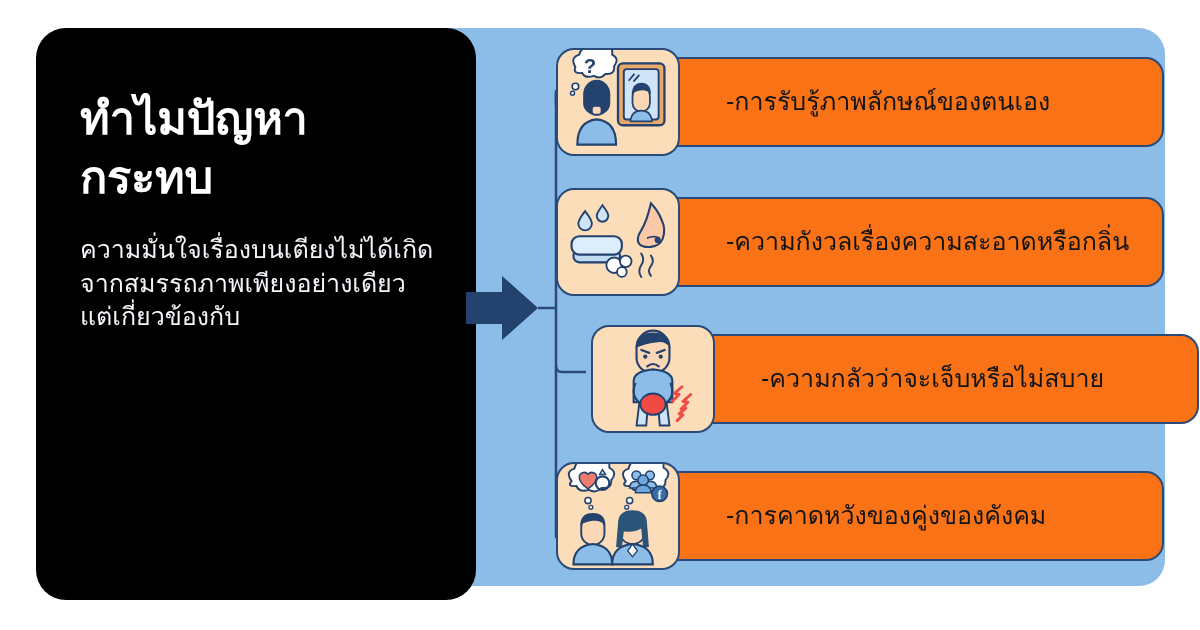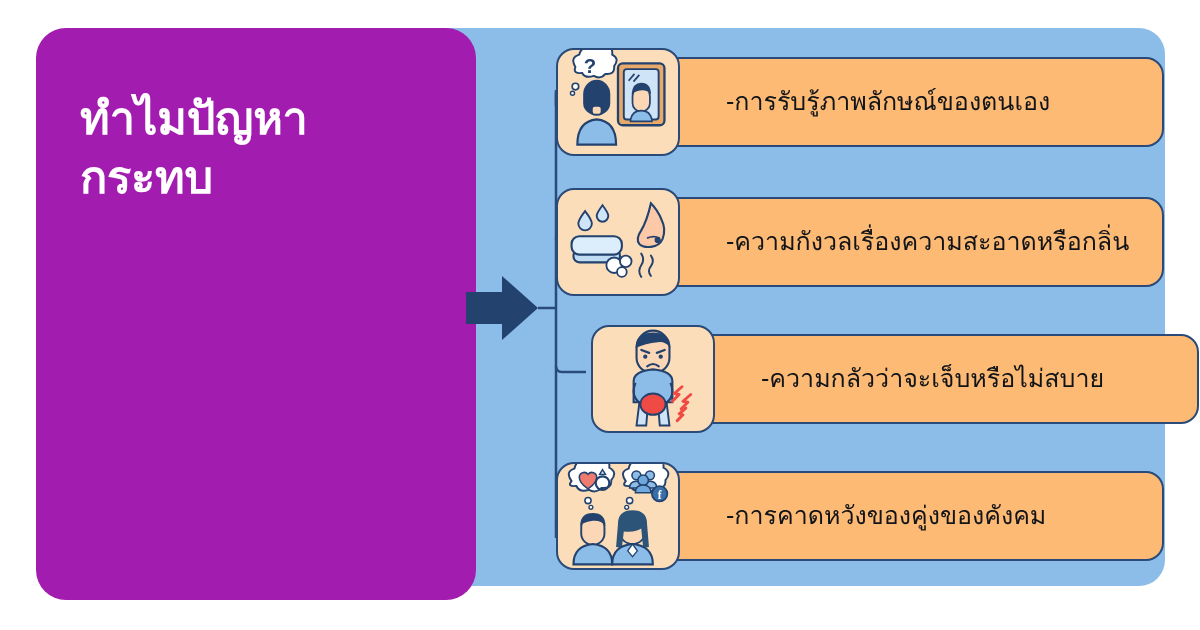--- a/index.html
+++ b/index.html
@@ -31,21 +31,21 @@
     border-radius: 26px;
   }
 
   
   #navyPanel {
     position: absolute;
     left: 36px;
     top: 28px;
     width: 440px;
     height: 572px;
-    background: #a21caf;
+    background: #000000;
     border-radius: 30px;
     box-sizing: border-box;
     padding: 62px 44px 30px 44px;
   }
   #navyPanel .headline {
     color: #ffffff;
     font-size: 45px;
     line-height: 1.30;
     font-weight: 700;
     letter-spacing: -0.2px;
@@ -90,21 +90,21 @@
   .row.r1 { top: 188px; }
   .row.r2 { top: 325px; margin-left: 35px; }
   .row.r3 { top: 462px; }
 
   .card {
     position: absolute;
     left: 64px;
     top: 9px;
     width: 544px;
     height: 90px;
-    background: #fdba74;
+    background: #f97316;
     border: 2.5px solid #2a4b79;
     border-radius: 18px;
     box-sizing: border-box;
     display: flex;
     align-items: center;
     padding-left: 104px;
   }
   .card .card-label {
     color: #111418;
     font-size: 25px;
@@ -135,20 +135,25 @@
 
 <div id="stage">
 
   <div id="bluePanel"></div>
 
   <div id="navyPanel">
     <div class="headline">
       <span class="hl">ทำไมปัญหา</span>
       <span class="hl">กระทบ</span>
     </div>
+    <div class="subcopy">
+      <span class="sl">ความมั่นใจเรื่องบนเตียงไม่ได้เกิด</span>
+      <span class="sl">จากสมรรถภาพเพียงอย่างเดียว</span>
+      <span class="sl">แต่เกี่ยวข้องกับ</span>
+    </div>
   </div>
 
   <svg id="connector" viewBox="0 0 120 558" width="120" height="558">
 
     <path d="M0 264 L36 264 L36 248 L72 280 L36 312 L36 296 L0 296 Z" fill="#24426e"></path>
 
     <line x1="72" y1="280" x2="90" y2="280" stroke="#2a4b79" stroke-width="2.5"></line>
 
     <line x1="90" y1="62" x2="90" y2="510" stroke="#2a4b79" stroke-width="2.5"></line>
 

